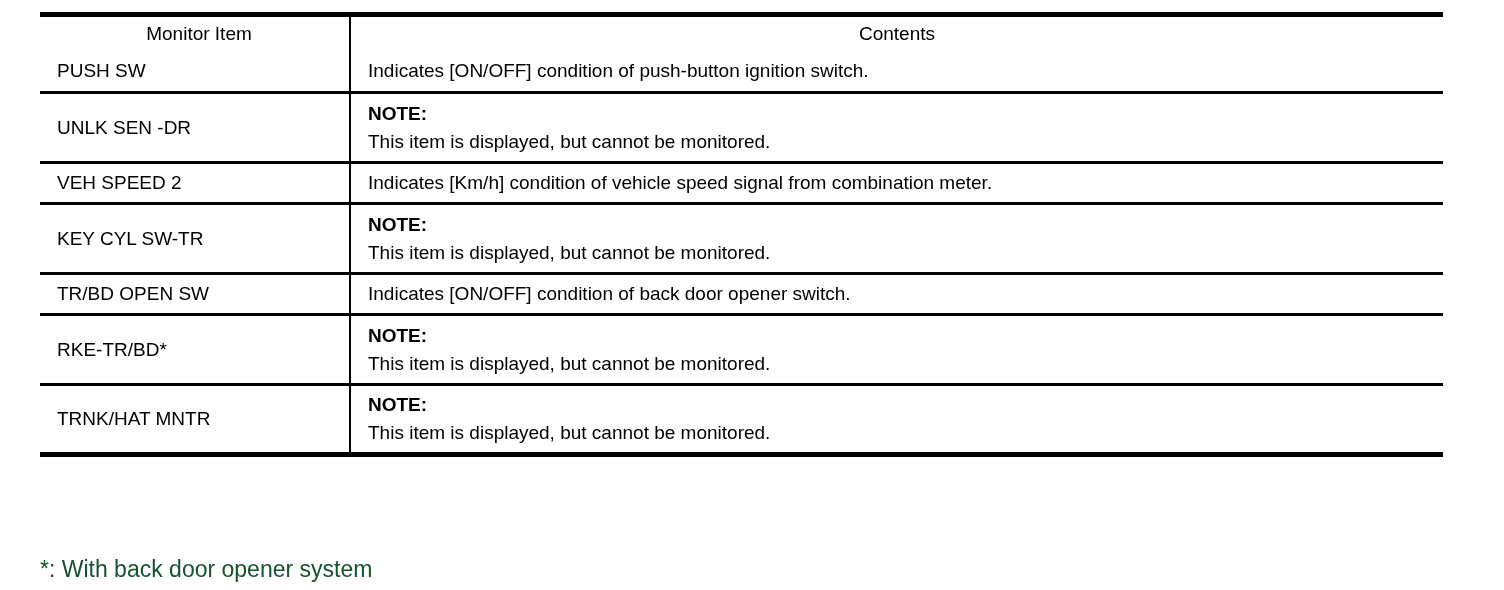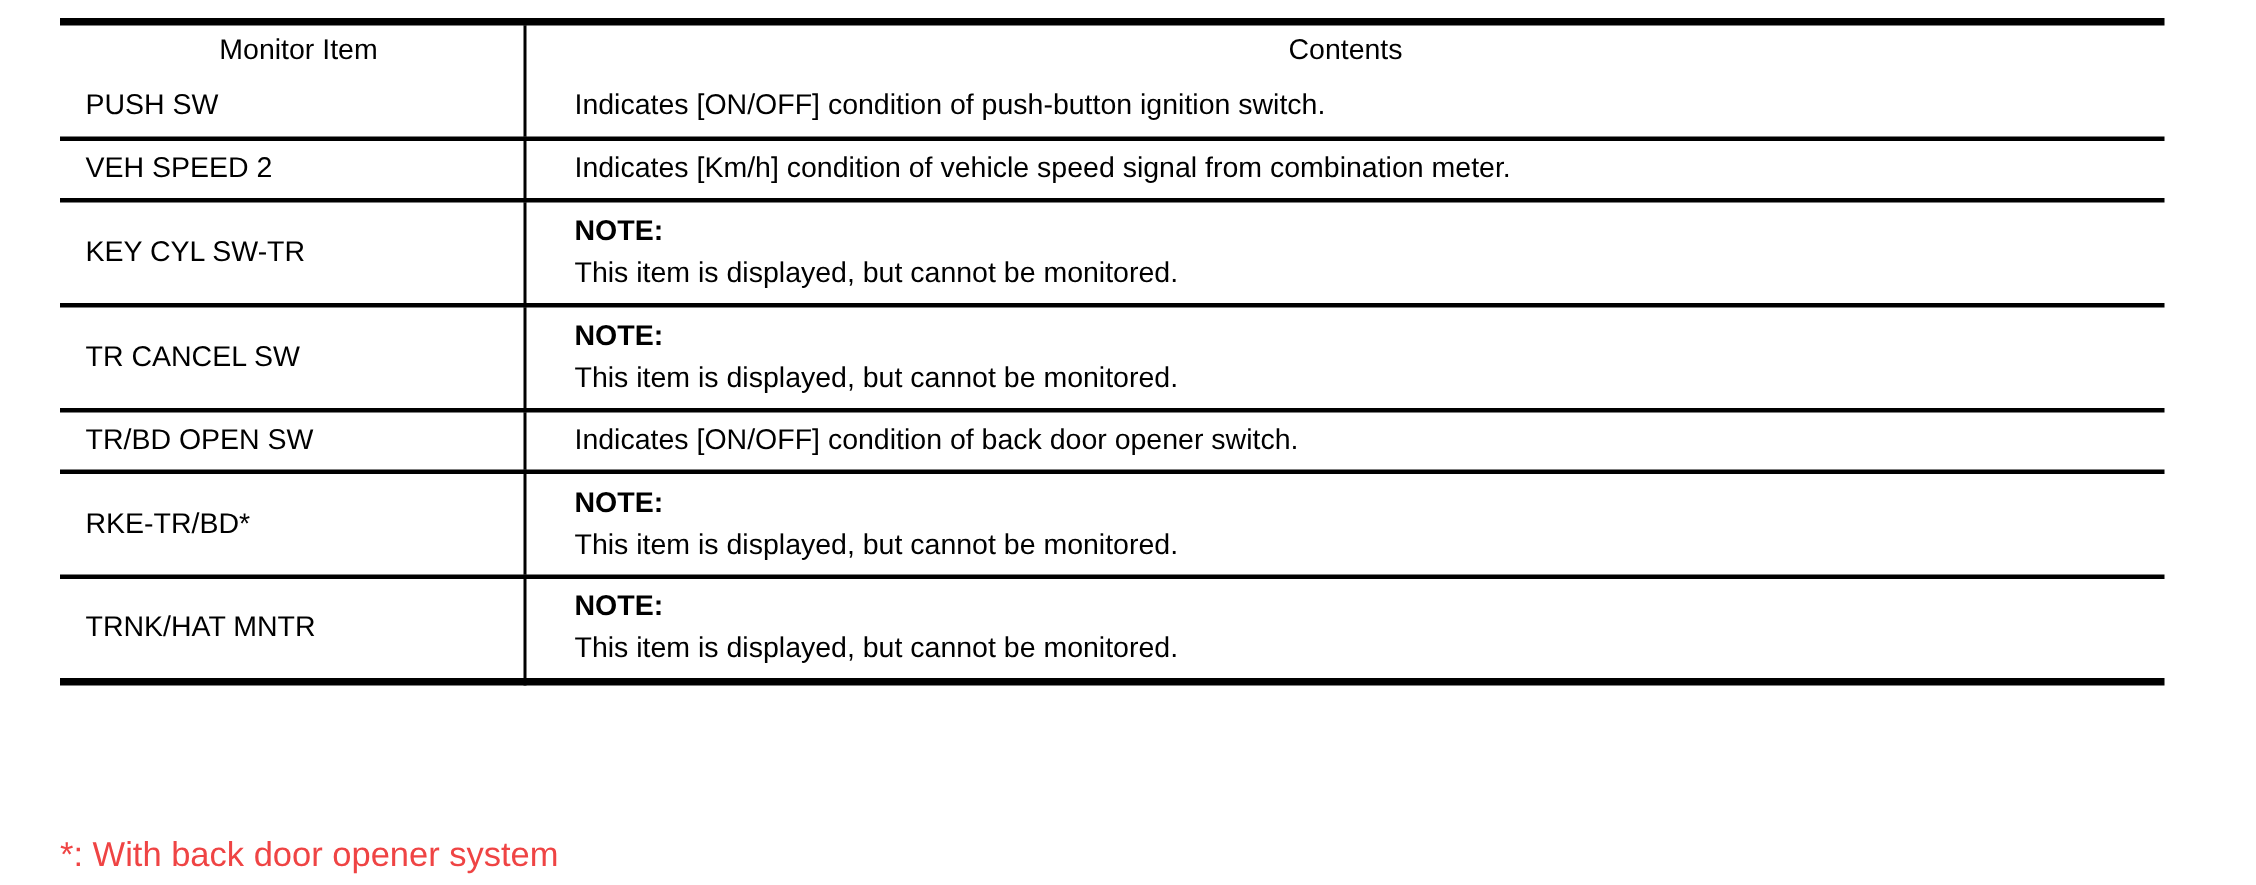--- a/index.html
+++ b/index.html
@@ -41,32 +41,32 @@
     text-align: left;
     font-weight: normal;
     padding: 0;
   }
   th.item-h, td.item-cell {
     border-right: 2px solid #000000;
     padding-left: 17px;
     padding-right: 8px;
   }
   th { text-align: center; padding-left: 0; font-size: 19px; }
-  td.contents-cell { padding-left: 32px; padding-right: 10px; }
+  td.contents-cell { padding-left: 17px; padding-right: 10px; }
   tr.h-header { height: 37px; }
   tr.h-plain  { height: 41px; }
   tr.h-note   { height: 70px; }
   .note-label { font-weight: bold; line-height: 28px; }
   .note-text  { line-height: 28px; }
   .footnote {
     position: absolute;
     left: 40px;
     top: 556px;
     font-size: 23px;
-    color: #ef4444;
+    color: #14532d;
   }
 </style>
 </head>
 <body>
 
 <div class="page">
 
   <table class="monitor-table">
     <colgroup>
       <col class="c-item">
@@ -78,41 +78,41 @@
         <th>Contents</th>
       </tr>
     </thead>
     <tbody>
 
       <tr class="row h-plain">
         <td class="item-cell">PUSH SW</td>
         <td class="contents-cell">Indicates [ON/OFF] condition of push-button ignition switch.</td>
       </tr>
 
+      <tr class="row h-note">
+        <td class="item-cell">UNLK SEN -DR</td>
+        <td class="contents-cell">
+          <div class="note-label">NOTE:</div>
+          <div class="note-text">This item is displayed, but cannot be monitored.</div>
+        </td>
+      </tr>
 
       <tr class="row h-plain">
         <td class="item-cell">VEH SPEED 2</td>
         <td class="contents-cell">Indicates [Km/h] condition of vehicle speed signal from combination meter.</td>
       </tr>
 
       <tr class="row h-note">
         <td class="item-cell">KEY CYL SW-TR</td>
         <td class="contents-cell">
           <div class="note-label">NOTE:</div>
           <div class="note-text">This item is displayed, but cannot be monitored.</div>
         </td>
       </tr>
 
-      <tr class="row h-note">
-        <td class="item-cell">TR CANCEL SW</td>
-        <td class="contents-cell">
-          <div class="note-label">NOTE:</div>
-          <div class="note-text">This item is displayed, but cannot be monitored.</div>
-        </td>
-      </tr>
 
       <tr class="row h-plain">
         <td class="item-cell">TR/BD OPEN SW</td>
         <td class="contents-cell">Indicates [ON/OFF] condition of back door opener switch.</td>
       </tr>
 
       <tr class="row h-note">
         <td class="item-cell">RKE-TR/BD*</td>
         <td class="contents-cell">
           <div class="note-label">NOTE:</div>

